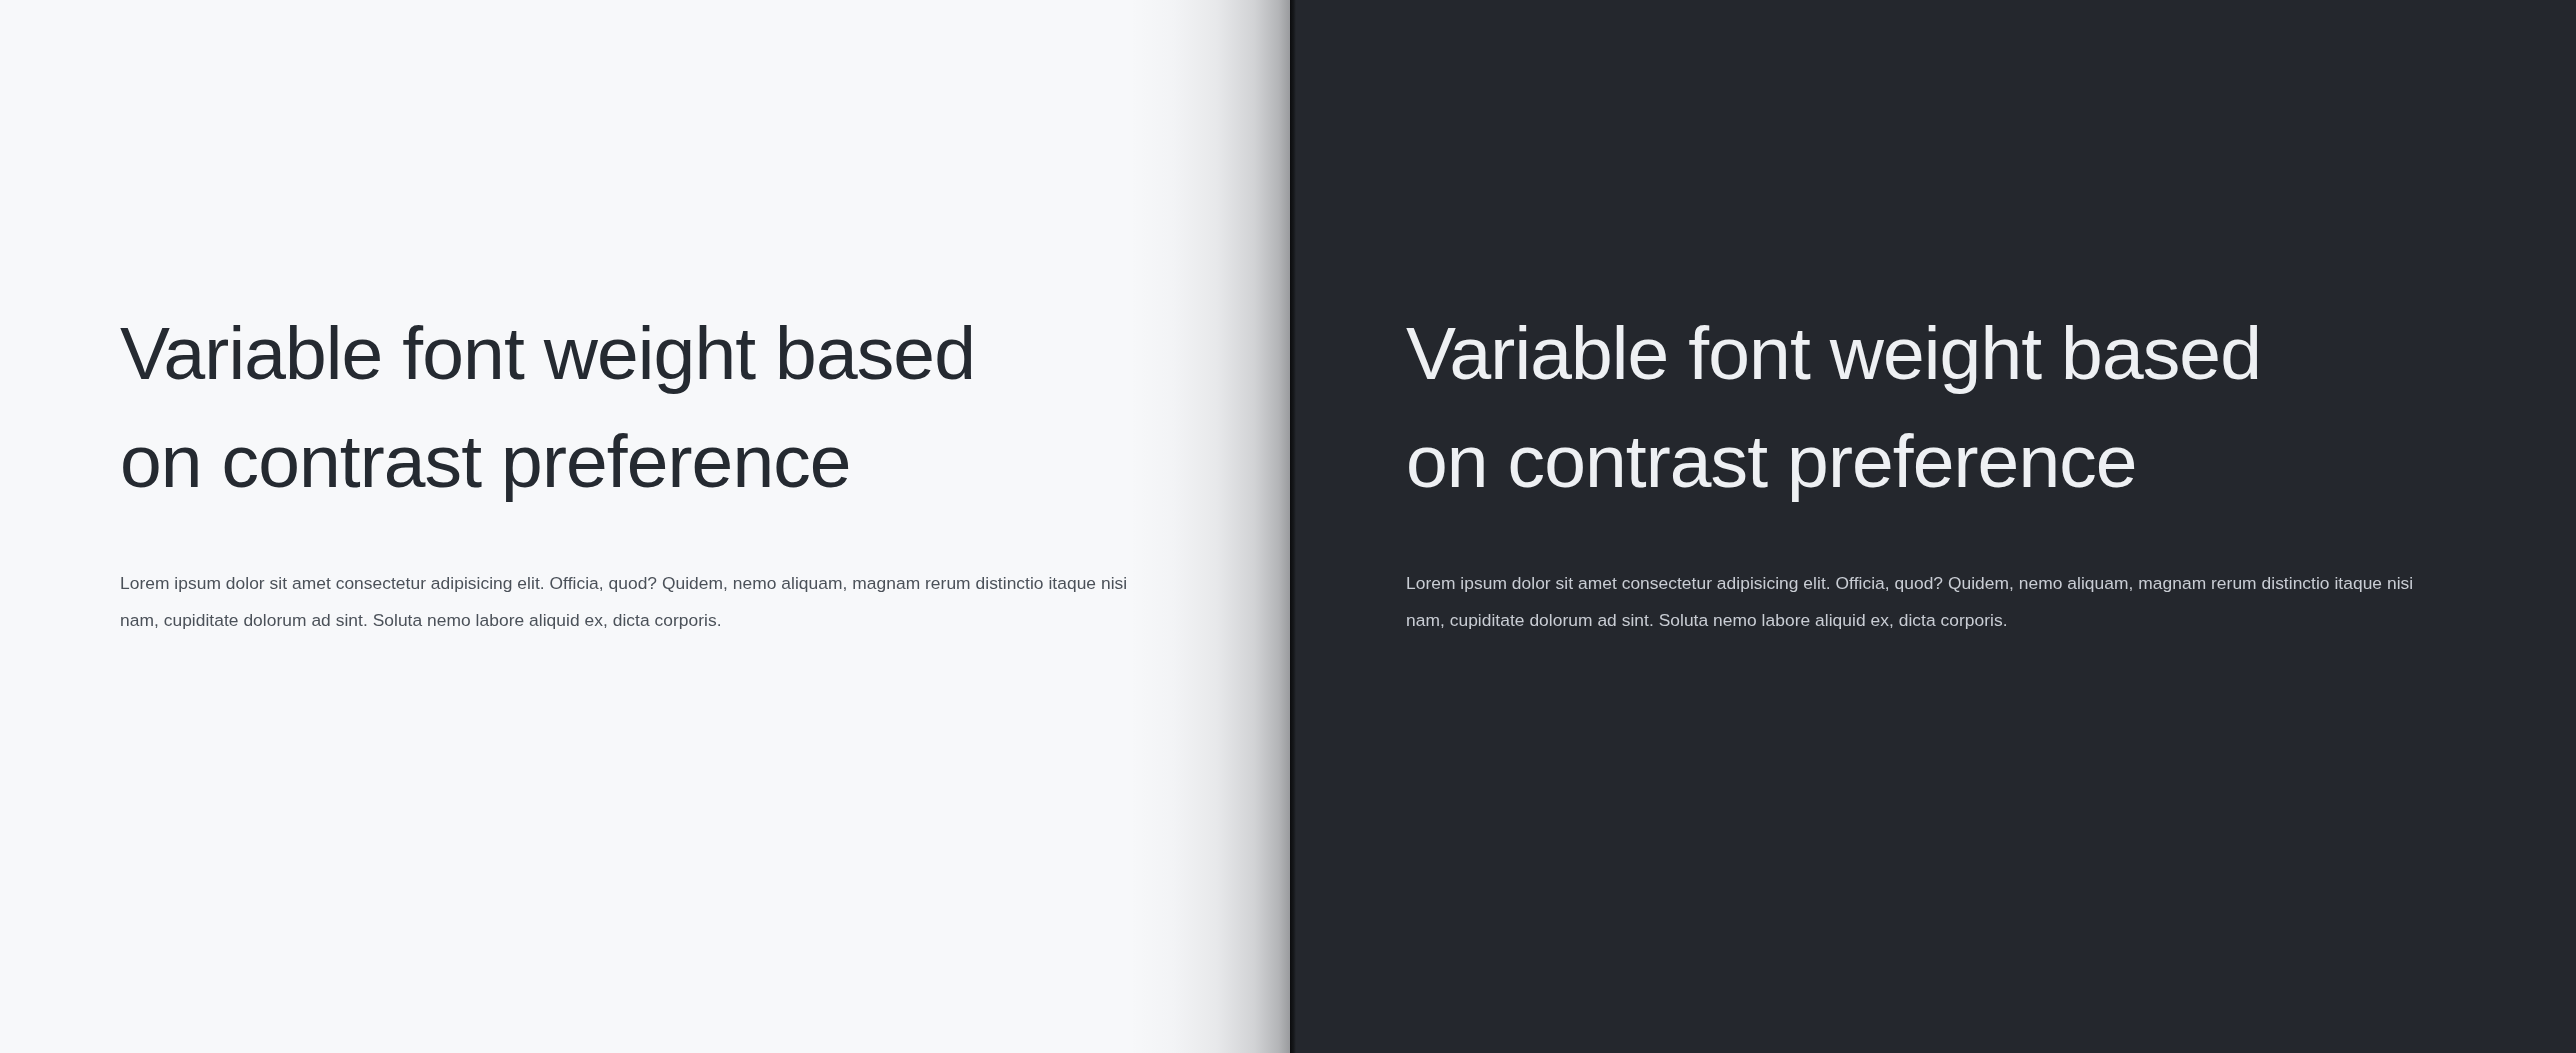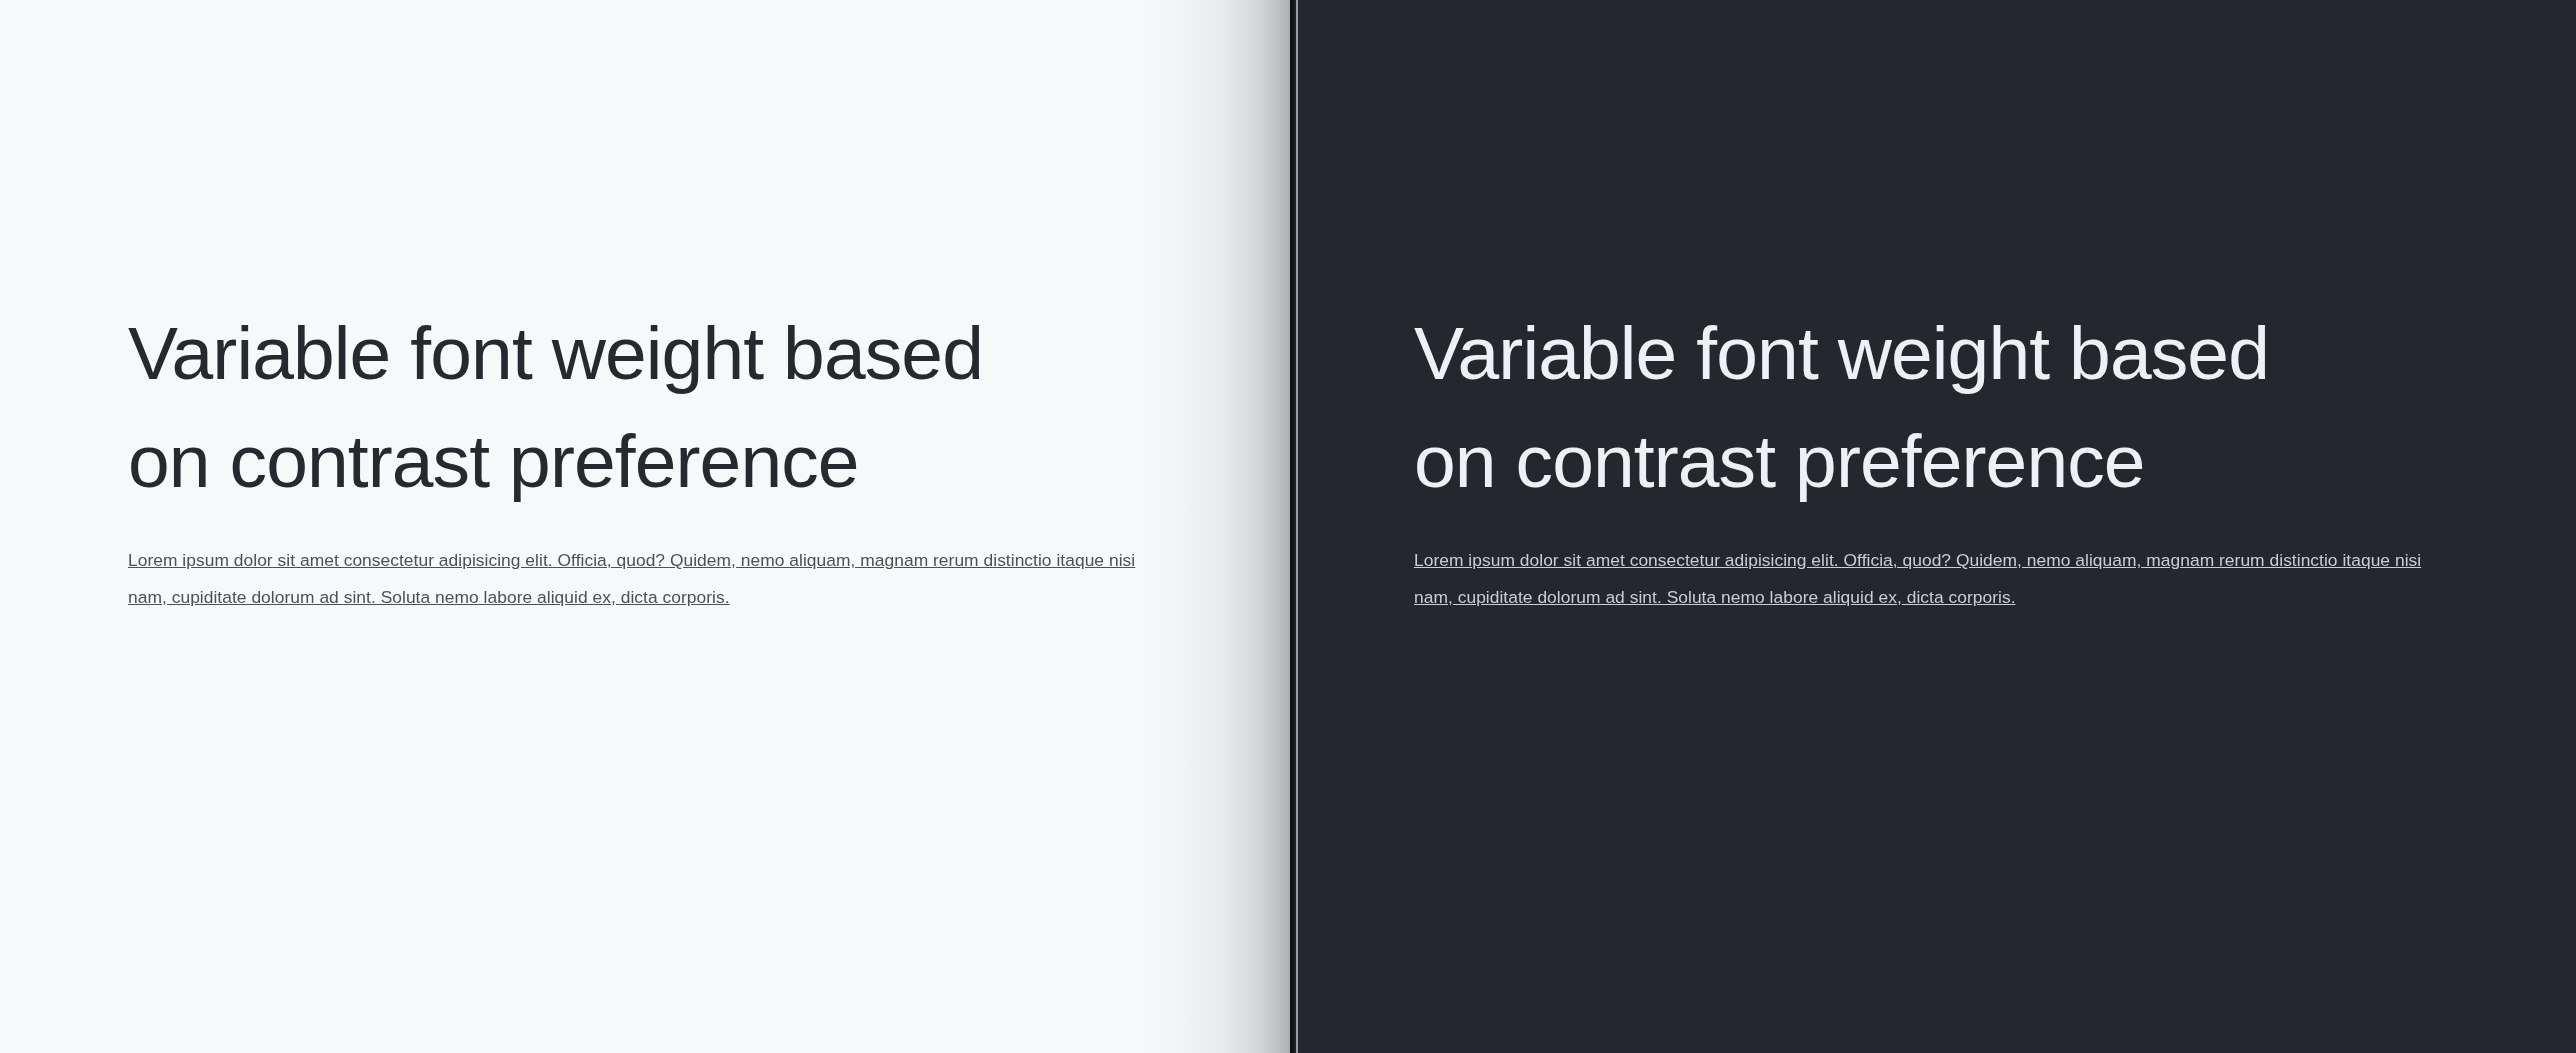--- a/index.html
+++ b/index.html
@@ -13,21 +13,20 @@
   body {
     font-family: "Liberation Sans", sans-serif;
     background: #f7f8fa;
   }
 
   #stage {
     position: relative;
     width: 2576px;
     height: 1054px;
     display: flex;
-    padding-left: 8px;
   }
 
   
   .panel-light {
     position: relative;
     width: 1290px;
     height: 1054px;
     background: #f7f8fa;
     flex: 0 0 1290px;
     overflow: hidden;
@@ -92,26 +91,25 @@
     font-weight: 400;
   }
 
   .panel-dark .headline {
     color: #eef0f3;
     font-weight: 350;
     -webkit-font-smoothing: antialiased;
   }
 
   .bodycopy {
-    margin-top: 27px;
+    margin-top: 50px;
     font-size: 17.4px;
     line-height: 2.13;
     letter-spacing: 0.04px;
     width: 1010px;
-    text-decoration: underline;
   }
 
   .panel-light .bodycopy {
     color: #4b5159;
     font-weight: 400;
   }
 
   .panel-dark .bodycopy {
     color: #c9cdd4;
     font-weight: 350;

